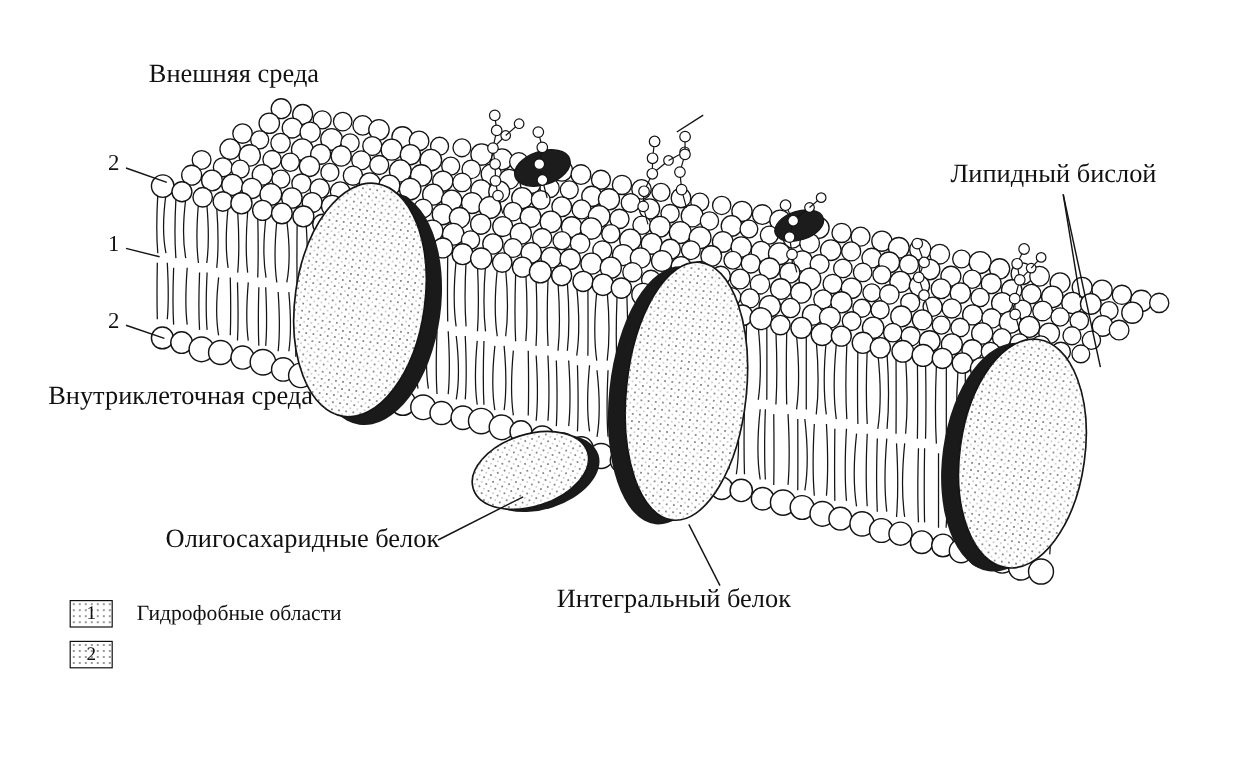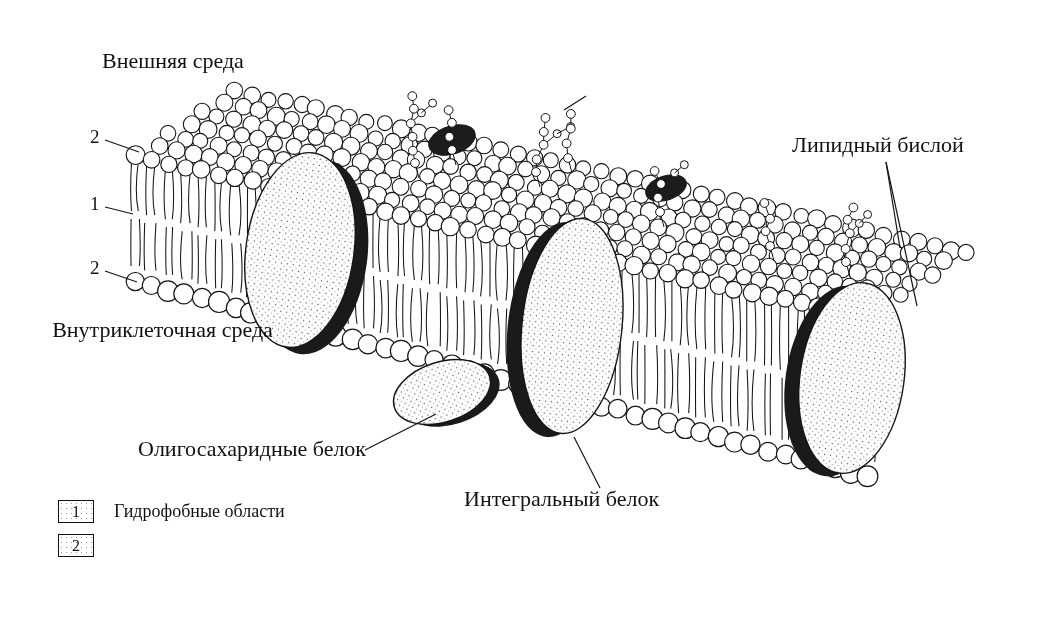--- a/index.html
+++ b/index.html
@@ -1,21 +1,21 @@
 <!DOCTYPE html>
 <html><head>
 <meta charset="utf-8">
 <style>
   html,body{margin:0;padding:0;background:#ffffff;}
   .stage{position:relative;width:1047px;height:634px;background:#fff;overflow:hidden;
          font-family:"Liberation Serif","DejaVu Serif",serif;color:#111;}
   .stage svg{position:absolute;left:0;top:0;}
   .lbl{position:absolute;font-size:22px;white-space:nowrap;}
   .marker{position:absolute;font-size:19px;}
-  .lbl-wrap{position:absolute;font-size:22px;text-align:center;line-height:1.12;margin-left:12px;}
+  .lbl-wrap{position:absolute;font-size:22px;text-align:center;line-height:1.12;}
   .legend{position:absolute;left:58px;top:500px;}
   .legend-row{display:flex;align-items:center;margin-bottom:11px;}
   .legend-box{width:36px;height:23px;border:1.6px solid #111;box-sizing:border-box;
               display:flex;align-items:center;justify-content:center;font-size:16px;
               background-image:radial-gradient(#9a9a9a 0.7px, transparent 0.8px);
               background-size:5px 5px;background-color:#fff;}
   .legend-text{margin-left:20px;font-size:18px;white-space:nowrap;}
 </style>
 </head>
 <body>
@@ -680,21 +680,21 @@
         <line x1="886" y1="162" x2="900" y2="248"></line>
         <line x1="886" y1="162" x2="917" y2="306"></line>
         <line x1="105" y1="140" x2="139" y2="152"></line>
         <line x1="105" y1="207" x2="133" y2="214"></line>
         <line x1="105" y1="271" x2="137" y2="282"></line>
         <line x1="365" y1="450" x2="436" y2="414"></line>
         <line x1="600" y1="488" x2="574" y2="437"></line>
       </g>
     </svg>
 
-  <div class="lbl" style="left:102px;top:48px">Внешняя среда</div>
+  <div class="lbl" style="left:124px;top:48px">Внешняя среда</div>
 
 
   <div class="lbl" style="left:792px;top:132px">Липидный бислой</div>
 
   <div class="marker" style="left:90px;top:126px">2</div>
 
   <div class="marker" style="left:90px;top:193px">1</div>
 
   <div class="marker" style="left:90px;top:257px">2</div>
 

